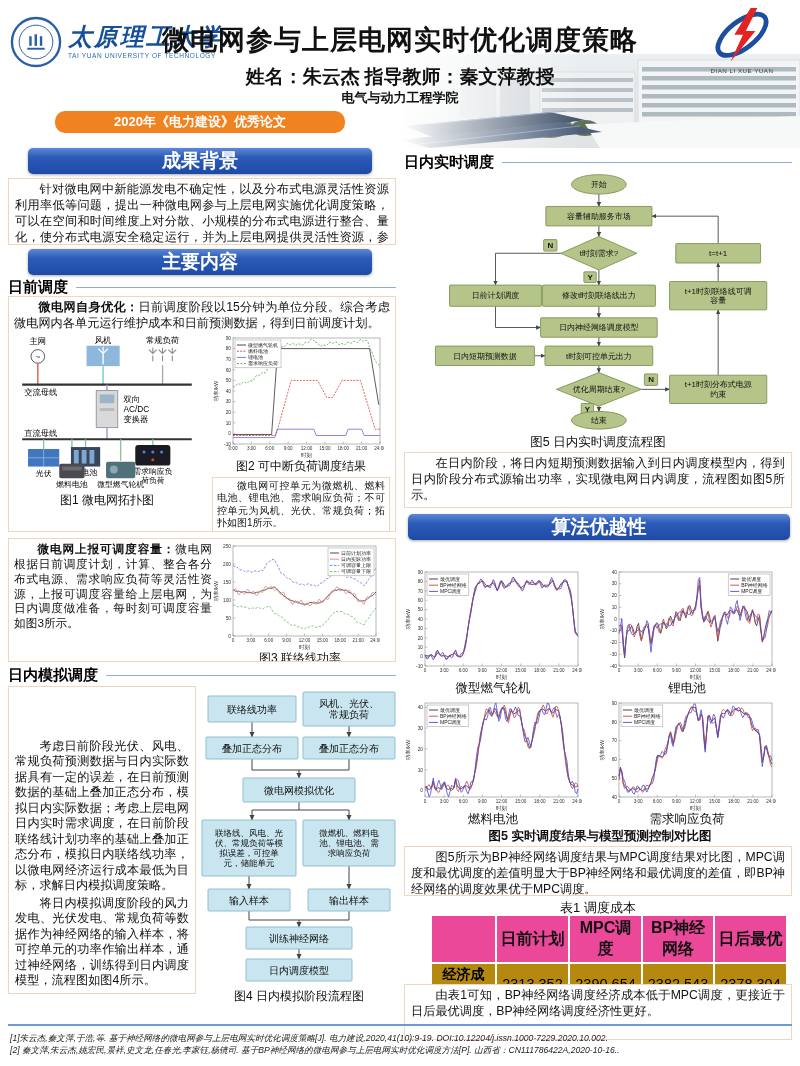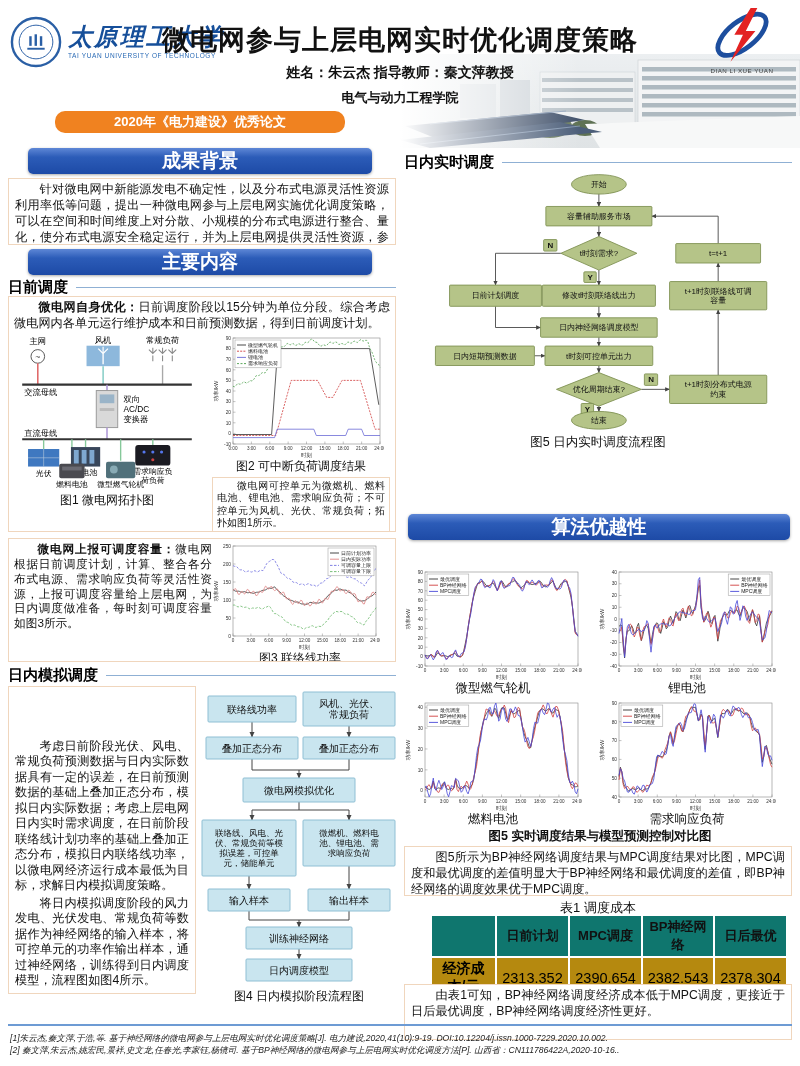--- a/index.html
+++ b/index.html
@@ -5,39 +5,39 @@
   html,body{margin:0;padding:0;background:#fff;}
   body{width:800px;height:1066px;position:relative;font-family:"Liberation Sans",sans-serif;color:#111;}
   .poster{position:absolute;inset:0;background:#fff;overflow:hidden;}
   .abs{position:absolute;}
   
   .photo{position:absolute;right:0;top:54px;width:400px;height:94px;z-index:0;}
   .uni-logo{position:absolute;left:10px;top:16px;display:flex;align-items:center;gap:6px;z-index:2;}
   .uni-name{font-family:"Liberation Serif",serif;font-style:italic;font-weight:bold;font-size:24px;color:#164f9a;letter-spacing:2px;line-height:1;}
   .uni-sub{font-size:6.5px;color:#2a6ab5;letter-spacing:0.6px;margin-top:3px;}
   .title{position:absolute;left:150px;right:150px;top:22px;text-align:center;font-size:27px;font-weight:bold;z-index:2;letter-spacing:1px;}
-  .authors{position:absolute;left:160px;right:160px;top:64px;text-align:center;font-size:14px;font-family:"Liberation Serif",serif;font-weight:bold;z-index:2;}
+  .authors{position:absolute;left:160px;right:160px;top:64px;text-align:center;font-size:19px;font-family:"Liberation Serif",serif;font-weight:bold;z-index:2;}
   .college{position:absolute;left:160px;right:160px;top:89px;text-align:center;font-size:13px;font-family:"Liberation Serif",serif;font-weight:bold;z-index:2;}
   .badge{position:absolute;left:55px;top:111px;width:290px;height:22px;background:#f08220;color:#fff;font-weight:bold;font-size:13px;text-align:center;line-height:22px;border-radius:10px;z-index:2;}
   .college-logo{position:absolute;right:12px;top:6px;z-index:2;}
   
   .banner{background:linear-gradient(180deg,#5e87d6 0%,#2c5cb8 35%,#1d4aa6 100%);color:#fff;font-weight:bold;font-size:19px;text-align:center;line-height:26px;height:26px;border-radius:5px;box-shadow:0 1px 3px rgba(0,0,0,.35);}
   .sec-h{font-weight:bold;font-size:15px;display:flex;align-items:center;gap:8px;color:#000;}
   .sec-h::after{content:"";flex:1;height:1px;background:#8fb0d4;}
   .pbox{border:1px solid #f0d6bd;background:#fff;padding:3px 6px;box-sizing:border-box;overflow:hidden;}
   .t{margin:0;text-indent:2em;text-align:justify;}
   .fs12{font-size:12.2px;line-height:1.3;}
   .fs115{font-size:10px;line-height:1.25;}
   .cap{text-align:center;font-size:12.5px;}
   .cap-sm{text-align:center;font-size:12px;}
   .chart svg{display:block;}
   
   table.cost{border-collapse:separate;border-spacing:2px;width:358px;}
   table.cost td,table.cost th{text-align:center;vertical-align:middle;padding:2px 3px;}
-  table.cost .hrow{background:#0f766e;font-weight:bold;font-size:13px;height:34px;}
+  table.cost .hrow{background:#ec4899;font-weight:bold;font-size:16px;height:34px;}
   table.cost .drow{background:#b5890f;font-size:14.5px;height:30px;color:#000;}
   table.cost .drow .lbl{font-size:14px;font-weight:bold;}
   .refs{font-size:8.6px;line-height:1.45;color:#222;font-style:italic;}
   .divider{position:absolute;left:8px;right:8px;top:1024px;height:2px;background:#6d9bd4;}
 </style>
 </head>
 <body>
 
 <div class="poster">
 
@@ -517,20 +517,23 @@
           </g>
           <g>
             <rect x="275" y="230" width="110" height="32" rx="1" fill="#b5c488" stroke="#7f9153" stroke-width="1"></rect>
             <text x="330" y="243.75" font-size="9" text-anchor="middle" fill="#111" font-weight="normal">t+1时刻分布式电源</text>
             <text x="330" y="254.55" font-size="9" text-anchor="middle" fill="#111" font-weight="normal">约束</text>
           </g>
         </svg></div>
     <div class="cap">图5 日内实时调度流程图</div>
   </div>
 
+  <div class="abs pbox fs12" style="left:404px;top:452px;width:388px;height:56px;">
+    <p class="t">在日内阶段，将日内短期预测数据输入到日内调度模型内，得到日内阶段分布式源输出功率，实现微电网日内调度，流程图如图5所示。</p>
+  </div>
 
   <div class="abs banner" style="left:408px;top:514px;width:382px;">算法优越性</div>
 
 
   <div class="abs" style="left:404px;top:568px;width:392px;">
     <div style="display:flex;gap:16px;">
       <div style="width:178px;">
           <div class="chart" id="chart-cmp-mgt">
             <svg viewBox="0 0 178 112" width="178" height="112">
               <rect x="0" y="0" width="178" height="112" fill="#ffffff"></rect>

